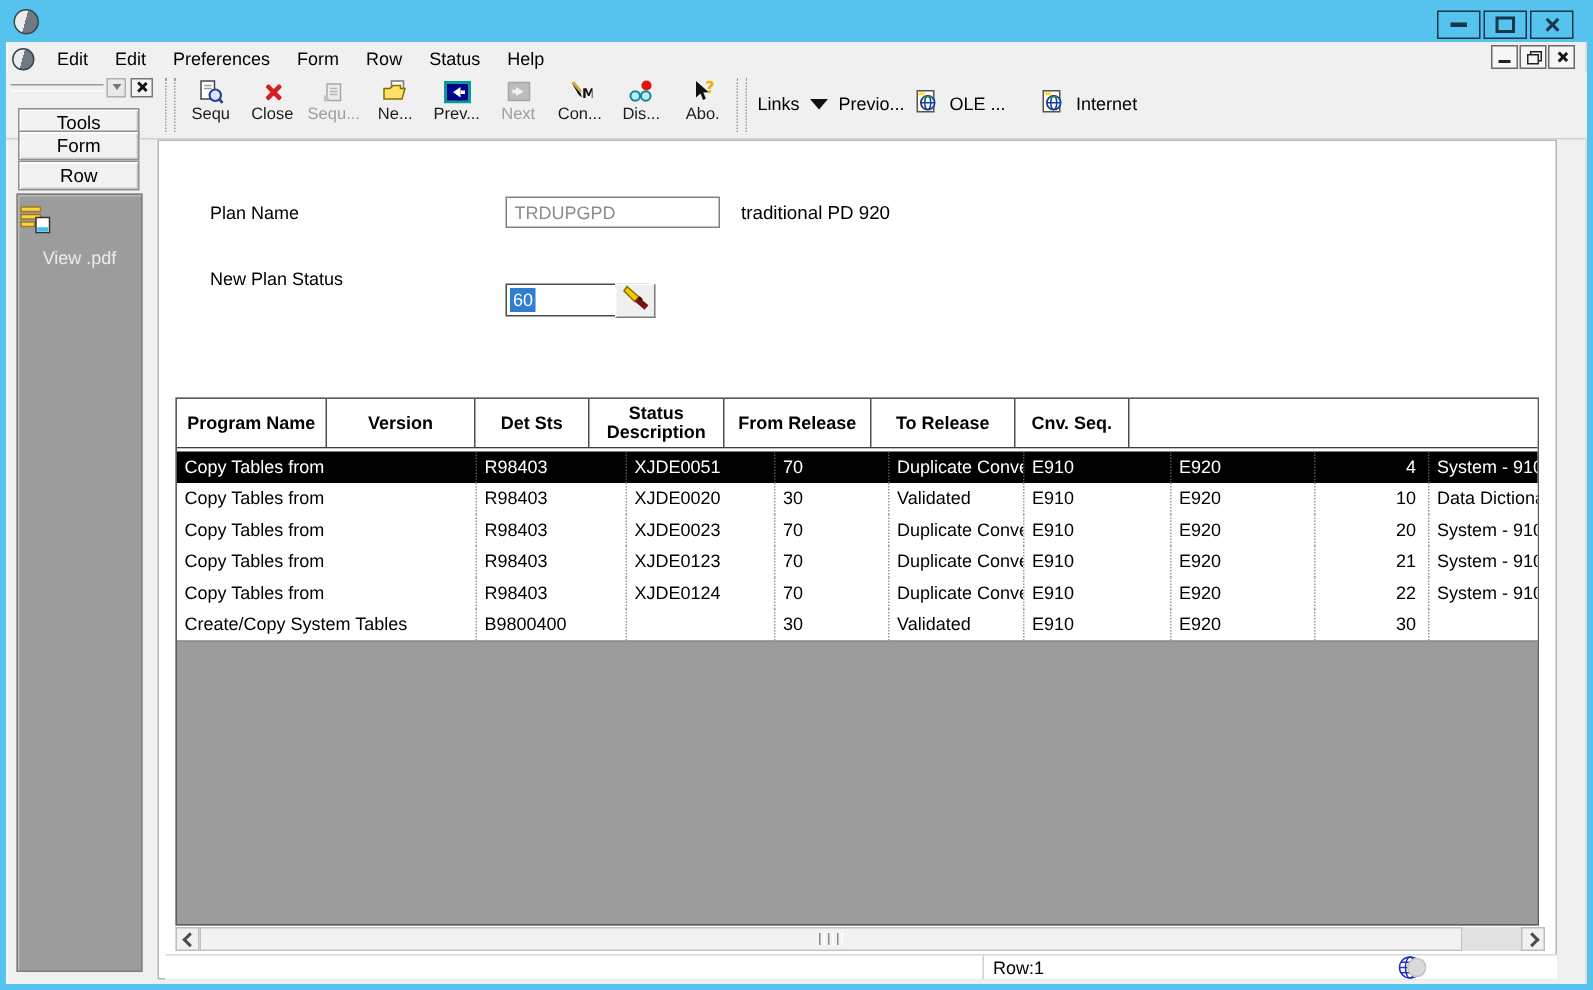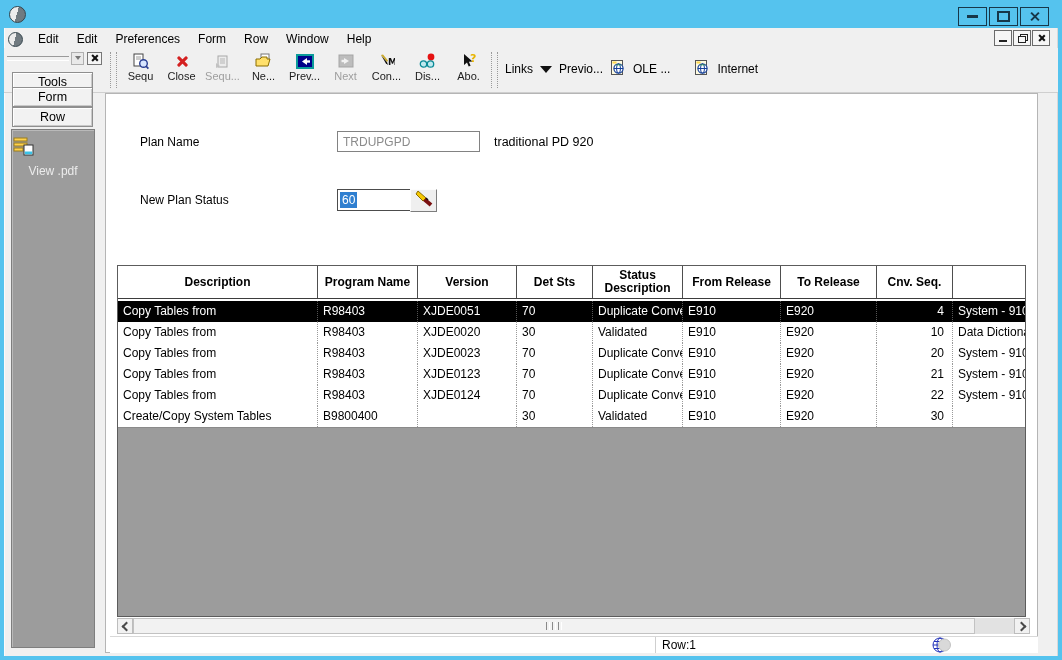--- a/index.html
+++ b/index.html
@@ -121,21 +121,21 @@
 
   <div class="app-body"></div>
 
   <div class="menubar">
     <span class="app-icon"></span>
     <span class="menu-item">Edit</span>
     <span class="menu-item">Edit</span>
     <span class="menu-item">Preferences</span>
     <span class="menu-item">Form</span>
     <span class="menu-item">Row</span>
-    <span class="menu-item">Window</span>
+    <span class="menu-item">Status</span>
     <span class="menu-item">Help</span>
     <div class="child-controls">
       <div class="child-btn">
           <span class="cglyph-min"></span>
         </div>
       <div class="child-btn">
           <span class="cglyph-restore"></span>
         </div>
       <div class="child-btn">
           <span class="x-small"></span>
@@ -303,35 +303,34 @@
     </span>
     <div class="pdf-label">View .pdf</div>
   </div>
 
   <div class="main-panel"></div>
 
   <div class="lbl" style="left:140px;top:135px">Plan Name</div>
   <div class="plan-input">TRDUPGPD</div>
   <div class="note">traditional PD 920</div>
 
-  <div class="lbl" style="left:140px;top:193px">New Plan Status</div>
+  <div class="lbl" style="left:140px;top:179px">New Plan Status</div>
   <div class="status-input"><span class="sel">60</span></div>
   <div class="va-btn">
     <span>
       <svg width="18" height="17" viewBox="0 0 18 17">
           <polygon points="3,1 11,8 8,11 1,4" fill="#f6c800" stroke="#8a6d00"></polygon>
           <line x1="9.5" y1="9.5" x2="16" y2="15" stroke="#7a1010" stroke-width="4"></line>
           <line x1="11" y1="8" x2="13" y2="10" stroke="#111" stroke-width="1.5"></line>
         </svg>
     </span>
   </div>
 
   <div class="grid">
     <div class="grid-header">
-      <div class="gh c0">Description</div>
       <div class="gh c1">Program Name</div>
       <div class="gh c2">Version</div>
       <div class="gh c3">Det Sts</div>
       <div class="gh c4">Status Description</div>
       <div class="gh c5">From Release</div>
       <div class="gh c6">To Release</div>
       <div class="gh c7">Cnv. Seq.</div>
       <div class="gh c8"></div>
     </div>
     <div class="grid-rows">

